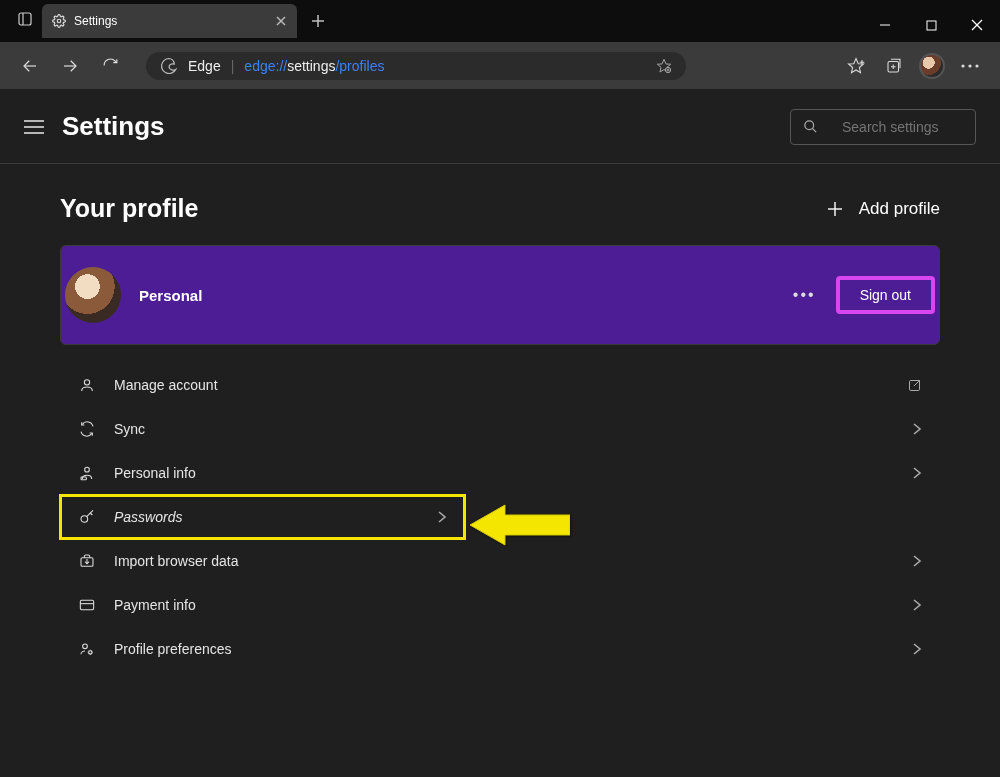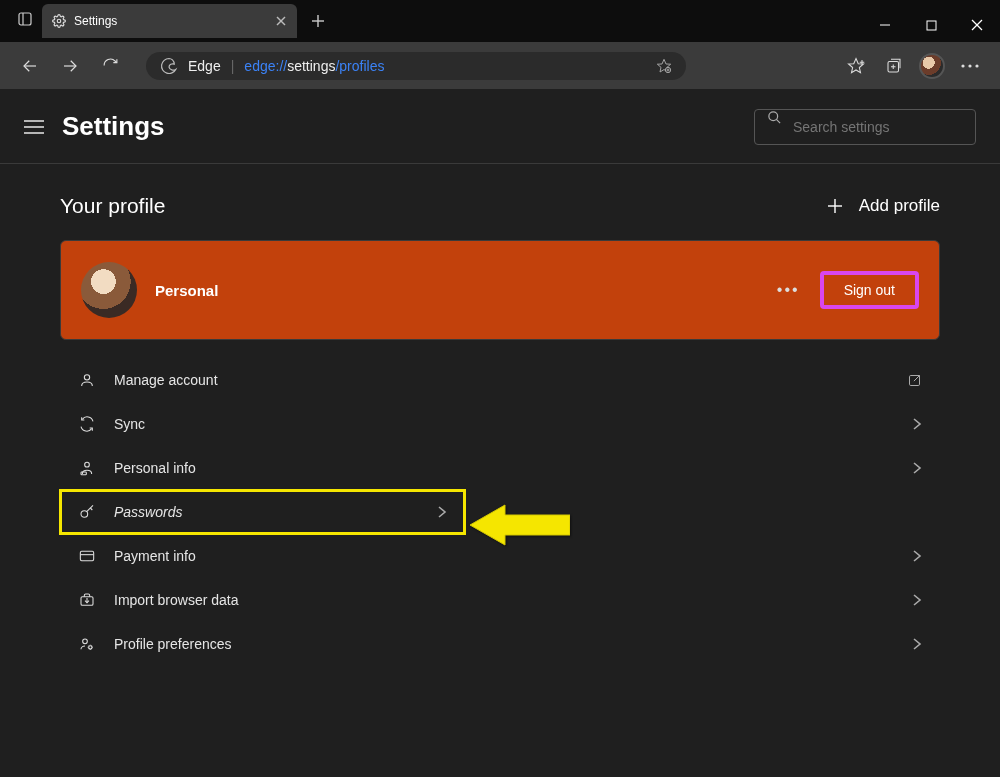--- a/index.html
+++ b/index.html
@@ -25,30 +25,30 @@
   .addr-url .dim { color:#3b82f6; }
   .addr-star { margin-left:auto; color:#aaa; }
   .tb-right { margin-left:auto; display:flex; align-items:center; gap:2px; }
   .avatar-sm { width:26px; height:26px; border-radius:50%; background: radial-gradient(circle at 35% 35%, #e8c9a9 0 30%, #6b3c2a 30% 60%, #2b2b2b 60% 100%); border:2px solid #555; }
 
   
   .settings-header { height:74px; border-bottom:1px solid #3a3a3a; display:flex; align-items:center; padding:0 24px; }
   .hamburger { color:#ddd; margin-right:18px; }
   .settings-title { font-size:26px; font-weight:600; }
   .search-wrap { margin-left:auto; }
-  .search { width:222px; height:36px; background:transparent; border:1px solid #555; border-radius:4px; display:flex; padding:0 12px; gap:11px; color:#aaa; font-size:14px; }
+  .search { width:186px; height:36px; background:transparent; border:1px solid #555; border-radius:4px; display:flex; align-items:center; padding:0 12px; gap:24px; color:#aaa; font-size:14px; }
   .search input { background:transparent; border:none; outline:none; color:#fff; font-size:14px; flex:1; }
 
   
   .content { padding: 30px 60px 0 60px; }
   .profile-row { display:flex; align-items:center; }
-  .profile-heading { font-size:21px; font-weight:400; }
+  .profile-heading { font-size:25px; font-weight:700; }
   .add-profile { margin-left:auto; display:flex; align-items:center; gap:16px; color:#fff; font-size:17px; }
 
-  .profile-card { margin-top:22px; background:#c2410c; border:1px solid #3a3a3a; border-radius:6px; height:100px; display:flex; align-items:center; padding:0 20px; }
+  .profile-card { margin-top:22px; background:#4c1d95; border:1px solid #3a3a3a; border-radius:6px; height:100px; display:flex; align-items:center; padding:0 4px; }
   .avatar-lg { width:56px; height:56px; border-radius:50%; background: radial-gradient(circle at 40% 35%, #f2dcc2 0 25%, #8a5a3a 25% 55%, #3a2a24 55% 100%); }
   .profile-name { font-weight:600; font-size:15px; margin-left:18px; }
   .card-right { margin-left:auto; display:flex; align-items:center; gap:20px; }
   .dots { color:#ddd; letter-spacing:2px; font-size:16px; }
   .signout { border:4px solid #d946ef; border-radius:4px; padding:7px 20px; font-size:14px; color:#fff; background:transparent; }
 
   .menu { margin-top:18px; }
   .menu-item { height:44px; display:flex; align-items:center; padding:0 18px 0 14px; color:#e5e5e5; font-size:14px; position:relative; }
   .menu-item .mi-icon { width:26px; display:flex; justify-content:center; color:#ddd; }
   .menu-item .mi-label { margin-left:14px; }
@@ -289,50 +289,50 @@
         <span class="mi-label">Passwords</span>
         <span class="mi-end">
           <svg width="10" height="14" viewBox="0 0 10 14" fill="none" stroke="#aaa" stroke-width="1.6">
             <polyline points="2 2 8 7 2 12"></polyline>
           </svg>
         </span>
       </div>
       <div class="menu-item">
         <span class="mi-icon">
           <svg width="16" height="16" viewBox="0 0 24 24" fill="none" stroke="#ddd" stroke-width="1.6">
-            <rect x="2" y="5" width="20" height="14" rx="2"></rect>
-            <line x1="2" y1="10" x2="22" y2="10"></line>
-          </svg>
-        </span>
-        <span class="mi-label">Payment info</span>
-        <span class="mi-end">
-          <svg width="10" height="14" viewBox="0 0 10 14" fill="none" stroke="#aaa" stroke-width="1.6">
-            <polyline points="2 2 8 7 2 12"></polyline>
-          </svg>
-        </span>
-      </div>
-      <div class="menu-item">
-        <span class="mi-icon">
-          <svg width="16" height="16" viewBox="0 0 24 24" fill="none" stroke="#ddd" stroke-width="1.6">
             <rect x="3" y="7" width="18" height="13" rx="2"></rect>
             <path d="M8 7V5a2 2 0 0 1 2-2h4a2 2 0 0 1 2 2v2"></path>
             <polyline points="9 13 12 16 15 13"></polyline>
             <line x1="12" y1="16" x2="12" y2="9"></line>
           </svg>
         </span>
         <span class="mi-label">Import browser data</span>
         <span class="mi-end">
           <svg width="10" height="14" viewBox="0 0 10 14" fill="none" stroke="#aaa" stroke-width="1.6">
             <polyline points="2 2 8 7 2 12"></polyline>
           </svg>
         </span>
       </div>
       <div class="menu-item">
         <span class="mi-icon">
           <svg width="16" height="16" viewBox="0 0 24 24" fill="none" stroke="#ddd" stroke-width="1.6">
+            <rect x="2" y="5" width="20" height="14" rx="2"></rect>
+            <line x1="2" y1="10" x2="22" y2="10"></line>
+          </svg>
+        </span>
+        <span class="mi-label">Payment info</span>
+        <span class="mi-end">
+          <svg width="10" height="14" viewBox="0 0 10 14" fill="none" stroke="#aaa" stroke-width="1.6">
+            <polyline points="2 2 8 7 2 12"></polyline>
+          </svg>
+        </span>
+      </div>
+      <div class="menu-item">
+        <span class="mi-icon">
+          <svg width="16" height="16" viewBox="0 0 24 24" fill="none" stroke="#ddd" stroke-width="1.6">
             <circle cx="9" cy="8" r="3.5"></circle>
             <path d="M3 20c0-3 3-5 6-5"></path>
             <circle cx="17" cy="17" r="2.5"></circle>
             <path d="M17 13v1M17 20v1M21 17h-1M14 17h-1M19.5 14.5l-.7.7M15.2 18.8l-.7.7M19.5 19.5l-.7-.7M15.2 15.2l-.7-.7"></path>
           </svg>
         </span>
         <span class="mi-label">Profile preferences</span>
         <span class="mi-end">
           <svg width="10" height="14" viewBox="0 0 10 14" fill="none" stroke="#aaa" stroke-width="1.6">
             <polyline points="2 2 8 7 2 12"></polyline>

